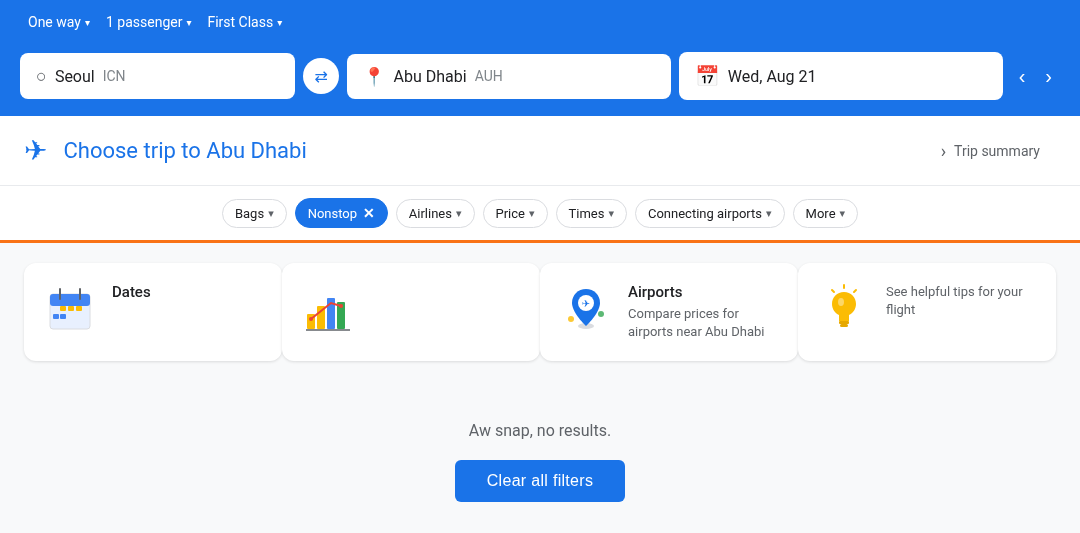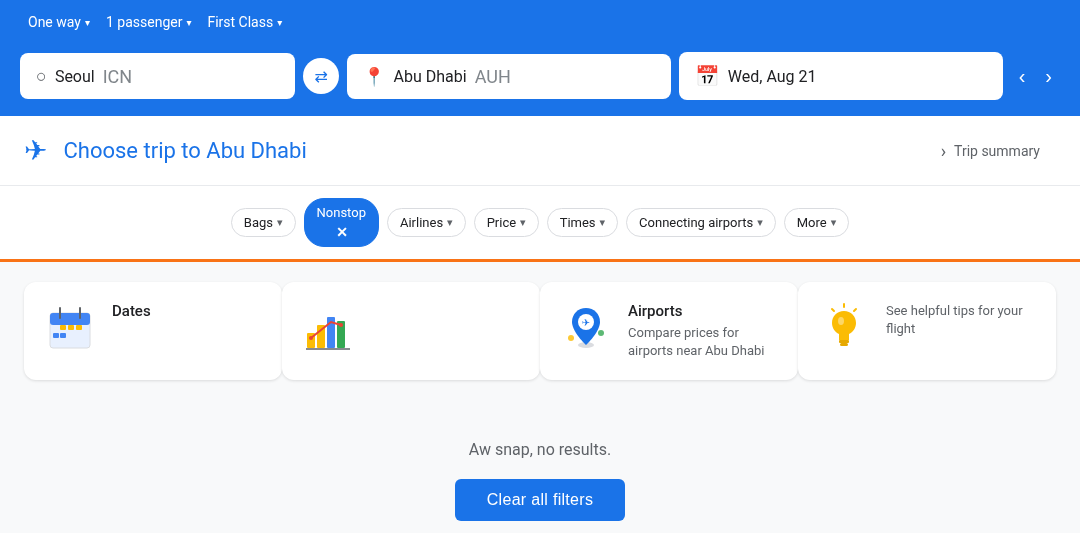--- a/index.html
+++ b/index.html
@@ -40,21 +40,21 @@
       align-items: center;
       gap: 8px;
       flex: 1;
       cursor: pointer;
     }
     .search-field.origin { flex: 1; }
     .search-field.destination { flex: 1.2; }
     .search-field.date { flex: 1.2; }
     .field-icon { color: #5f6368; font-size: 18px; }
     .field-text { font-size: 16px; color: #202124; }
-    .field-sub { font-size: 18px; color: #80868b; }
+    .field-sub { font-size: 14px; color: #80868b; }
     .swap-btn {
       background: white;
       border-radius: 50%;
       width: 36px;
       height: 36px;
       display: flex;
       align-items: center;
       justify-content: center;
       cursor: pointer;
       font-size: 16px;
@@ -128,21 +128,20 @@
       background: white;
       cursor: pointer;
       font-size: 13px;
       color: #202124;
       white-space: nowrap;
     }
     .filter-chip.active {
       background: #1a73e8;
       color: white;
       border-color: #1a73e8;
-      flex-direction: column;
     }
     .filter-chip .close-x {
       font-size: 14px;
       margin-left: 2px;
       font-weight: bold;
     }
     .chip-chevron { font-size: 11px; color: #5f6368; }
 
     
     .widgets-section {

